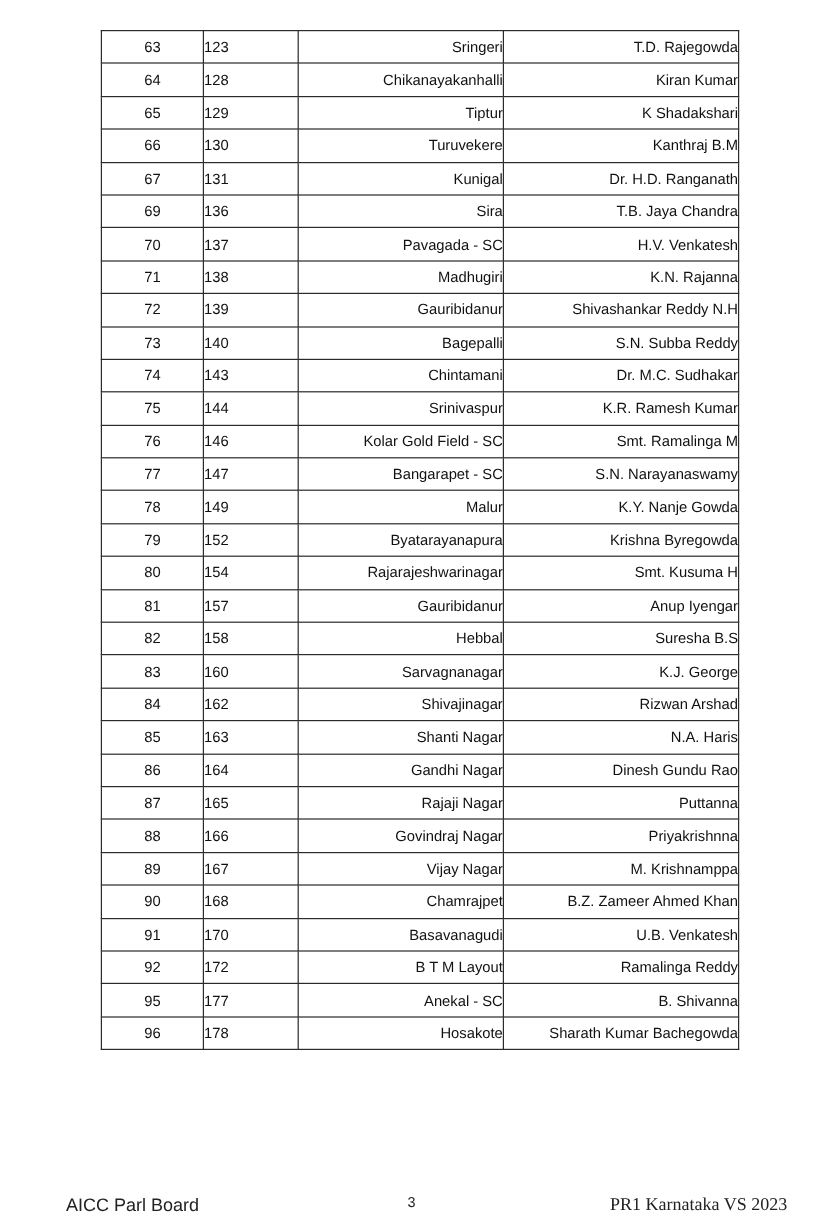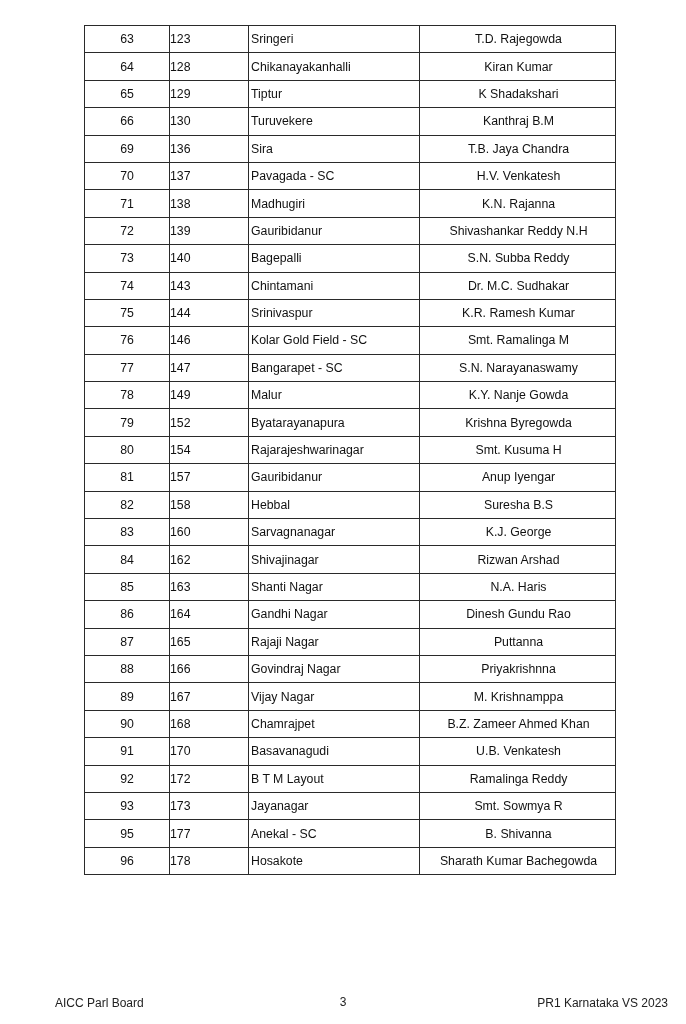--- a/index.html
+++ b/index.html
@@ -21,29 +21,29 @@
   #tbl td {
     border: 1.3px solid #2a2a2a;
     height: 26.4px;
     padding: 0;
     font-size: 12.3px;
     white-space: nowrap;
     overflow: hidden;
   }
   #tbl td.c-sl { width: 84px; text-align: center; }
   #tbl td.c-ac { width: 78px; }
-  #tbl td.c-name { width: 168px; text-align: left; padding-left: 2px; }
-  #tbl td.c-cand { text-align: center; padding-left: 2px; }
+  #tbl td.c-name { width: 168px; text-align: right; padding-left: 2px; }
+  #tbl td.c-cand { text-align: right; padding-left: 2px; }
   .footer {
     position: absolute; top: 996px;
-    font-size: 12px; color: #222;
+    font-size: 15px; color: #222;
   }
   .f-left { left: 55px; }
   .f-center { left: 0; width: 686px; text-align: center; font-size: 12px; top: 995px; }
-  .f-right { right: 18px; }
+  .f-right { right: 30px; font-family: Liberation Serif, serif; }
 </style>
 </head>
 <body>
 
 <table id="tbl">
   <tbody id="tbody">
       <tr>
         <td class="c-sl">63</td>
         <td class="c-ac">123</td>
         <td class="c-name">Sringeri</td>
@@ -61,20 +61,26 @@
         <td class="c-name">Tiptur</td>
         <td class="c-cand">K Shadakshari</td>
       </tr>
       <tr>
         <td class="c-sl">66</td>
         <td class="c-ac">130</td>
         <td class="c-name">Turuvekere</td>
         <td class="c-cand">Kanthraj B.M</td>
       </tr>
       <tr>
+        <td class="c-sl">67</td>
+        <td class="c-ac">131</td>
+        <td class="c-name">Kunigal</td>
+        <td class="c-cand">Dr. H.D. Ranganath</td>
+      </tr>
+      <tr>
         <td class="c-sl">69</td>
         <td class="c-ac">136</td>
         <td class="c-name">Sira</td>
         <td class="c-cand">T.B. Jaya Chandra</td>
       </tr>
       <tr>
         <td class="c-sl">70</td>
         <td class="c-ac">137</td>
         <td class="c-name">Pavagada - SC</td>
         <td class="c-cand">H.V. Venkatesh</td>
@@ -203,26 +209,20 @@
         <td class="c-sl">91</td>
         <td class="c-ac">170</td>
         <td class="c-name">Basavanagudi</td>
         <td class="c-cand">U.B. Venkatesh</td>
       </tr>
       <tr>
         <td class="c-sl">92</td>
         <td class="c-ac">172</td>
         <td class="c-name">B T M Layout</td>
         <td class="c-cand">Ramalinga Reddy</td>
-      </tr>
-      <tr>
-        <td class="c-sl">93</td>
-        <td class="c-ac">173</td>
-        <td class="c-name">Jayanagar</td>
-        <td class="c-cand">Smt. Sowmya R</td>
       </tr>
       <tr>
         <td class="c-sl">95</td>
         <td class="c-ac">177</td>
         <td class="c-name">Anekal - SC</td>
         <td class="c-cand">B. Shivanna</td>
       </tr>
       <tr>
         <td class="c-sl">96</td>
         <td class="c-ac">178</td>

